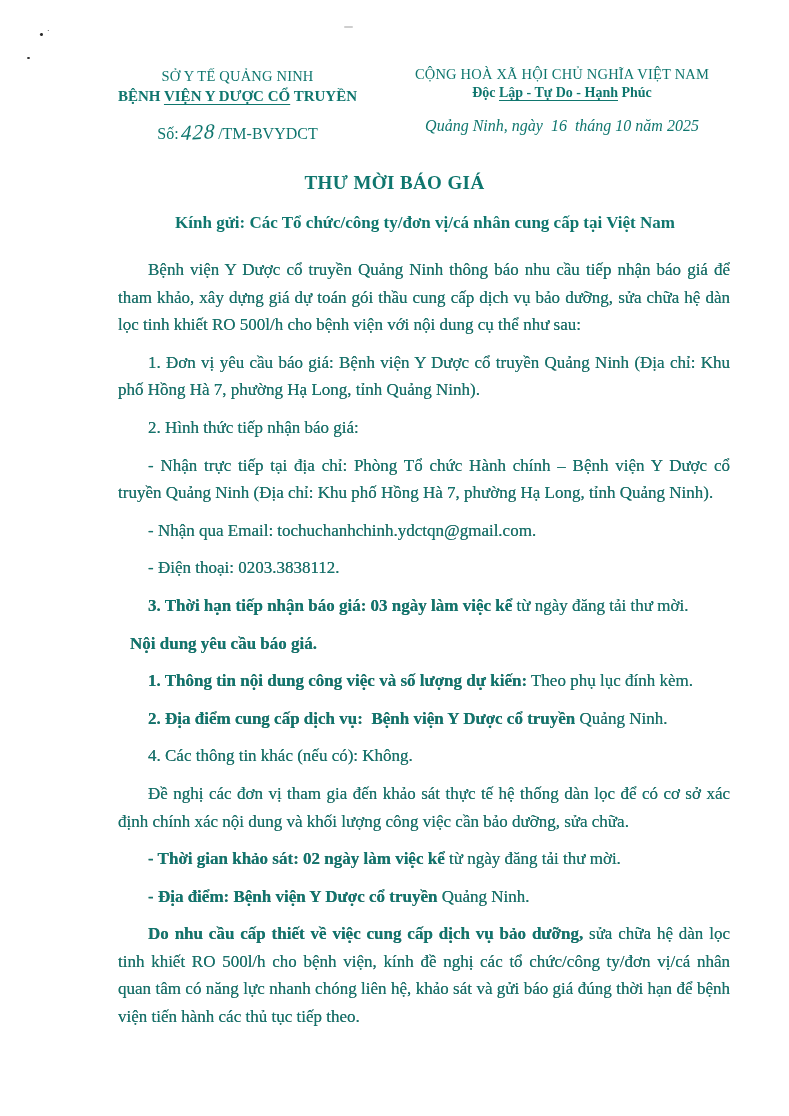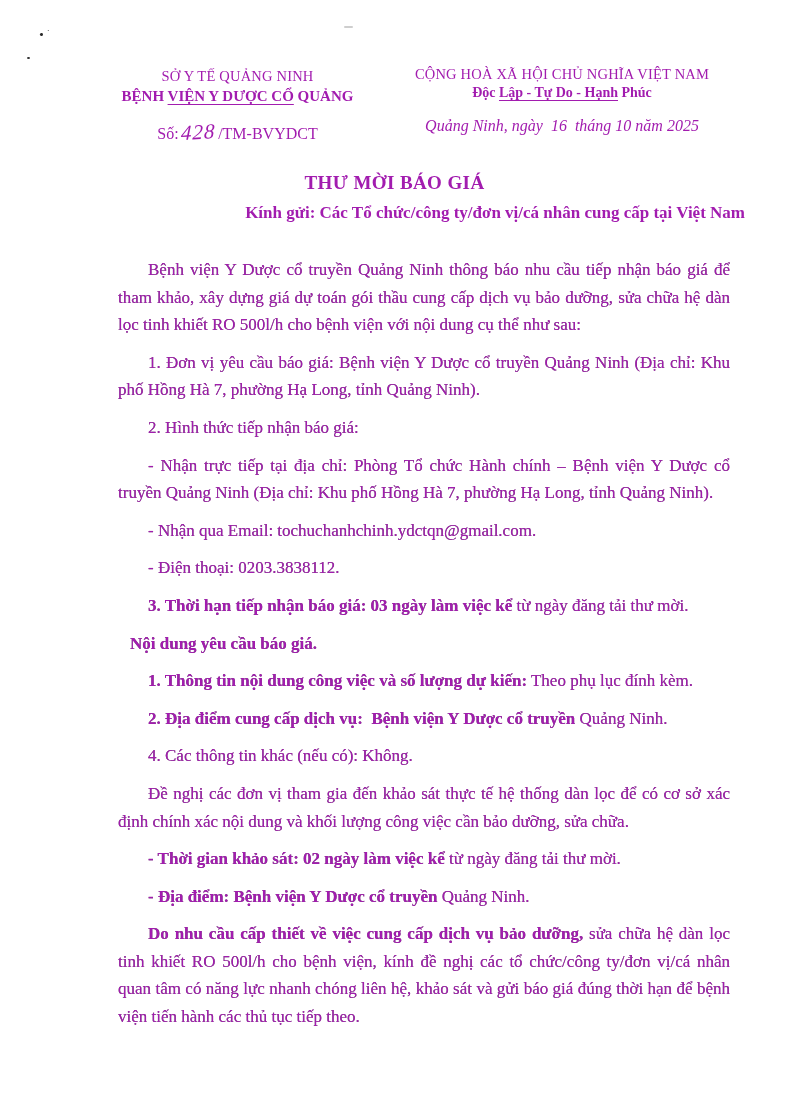--- a/index.html
+++ b/index.html
@@ -3,21 +3,21 @@
 <meta charset="utf-8">
 <style>
   html,body{margin:0;padding:0;background:#e8e8e8;}
   .page{
     position:relative;
     width:789px;height:1116px;
     margin:0 auto;
     background:#ffffff;
     overflow:hidden;
     font-family:"Liberation Serif","DejaVu Serif",serif;
-    color:#a21caf;
+    color:#0f766e;
   }
   
   .speck{position:absolute;background:#2a2a2a;border-radius:50%;}
   .s1{left:40px;top:33px;width:3px;height:3px;box-shadow:6px -5px 0 -1px #2a2a2a;transform:rotate(10deg);}
   .s2{left:27px;top:57px;width:3px;height:2px;box-shadow:5px 2px 0 -1px #3a3a3a;}
   .s3{left:344px;top:26px;width:9px;height:2px;background:#b9b9b9;border-radius:2px;opacity:.7;}
 
   .hcol{position:absolute;text-align:center;}
   .hcol.left{left:85px;top:68px;width:305px;}
   .hcol.right{left:388px;top:66px;width:348px;}
@@ -45,21 +45,21 @@
     white-space:pre;
   }
 
   .doc-title{
     position:absolute;left:0;top:172px;width:789px;
     margin:0;text-align:center;
     font-size:19px;font-weight:bold;letter-spacing:.4px;
   }
   .doc-salutation{
     position:absolute;left:85px;top:203px;width:660px;
-    margin:0;text-align:right;
+    margin:10px;text-align:center;
     font-size:17px;font-weight:bold;
   }
 
   .doc-body{
     position:absolute;left:108px;top:246px;width:632px;
   }
   .para{
     margin:10px;
     font-size:17px;
     line-height:27.6px;
@@ -74,21 +74,21 @@
 <body>
 
 <div class="page">
   <span class="speck s1"></span>
   <span class="speck s2"></span>
   <span class="speck s3"></span>
 
   <header>
     <div class="hcol left">
       <div class="h-line1">SỞ Y TẾ QUẢNG NINH</div>
-      <div class="h-line2"><span class="b">BỆNH </span><span class="b u">VIỆN Y DƯỢC CỔ</span><span class="b"> QUẢNG</span></div>
+      <div class="h-line2"><span class="b">BỆNH </span><span class="b u">VIỆN Y DƯỢC CỔ</span><span class="b"> TRUYỀN</span></div>
       <div class="doc-number">
         <span>Số:</span><span class="handwritten">428</span><span>/TM-BVYDCT</span>
       </div>
     </div>
     <div class="hcol right">
       <div class="h-line1">CỘNG HOÀ XÃ HỘI CHỦ NGHĨA VIỆT NAM</div>
       <div class="h-line2"><span class="b">Độc </span><span class="b u">Lập - Tự Do - Hạnh</span><span class="b"> Phúc</span></div>
       <div class="date-line">Quảng Ninh, ngày  16  tháng 10 năm 2025</div>
     </div>
   </header>

